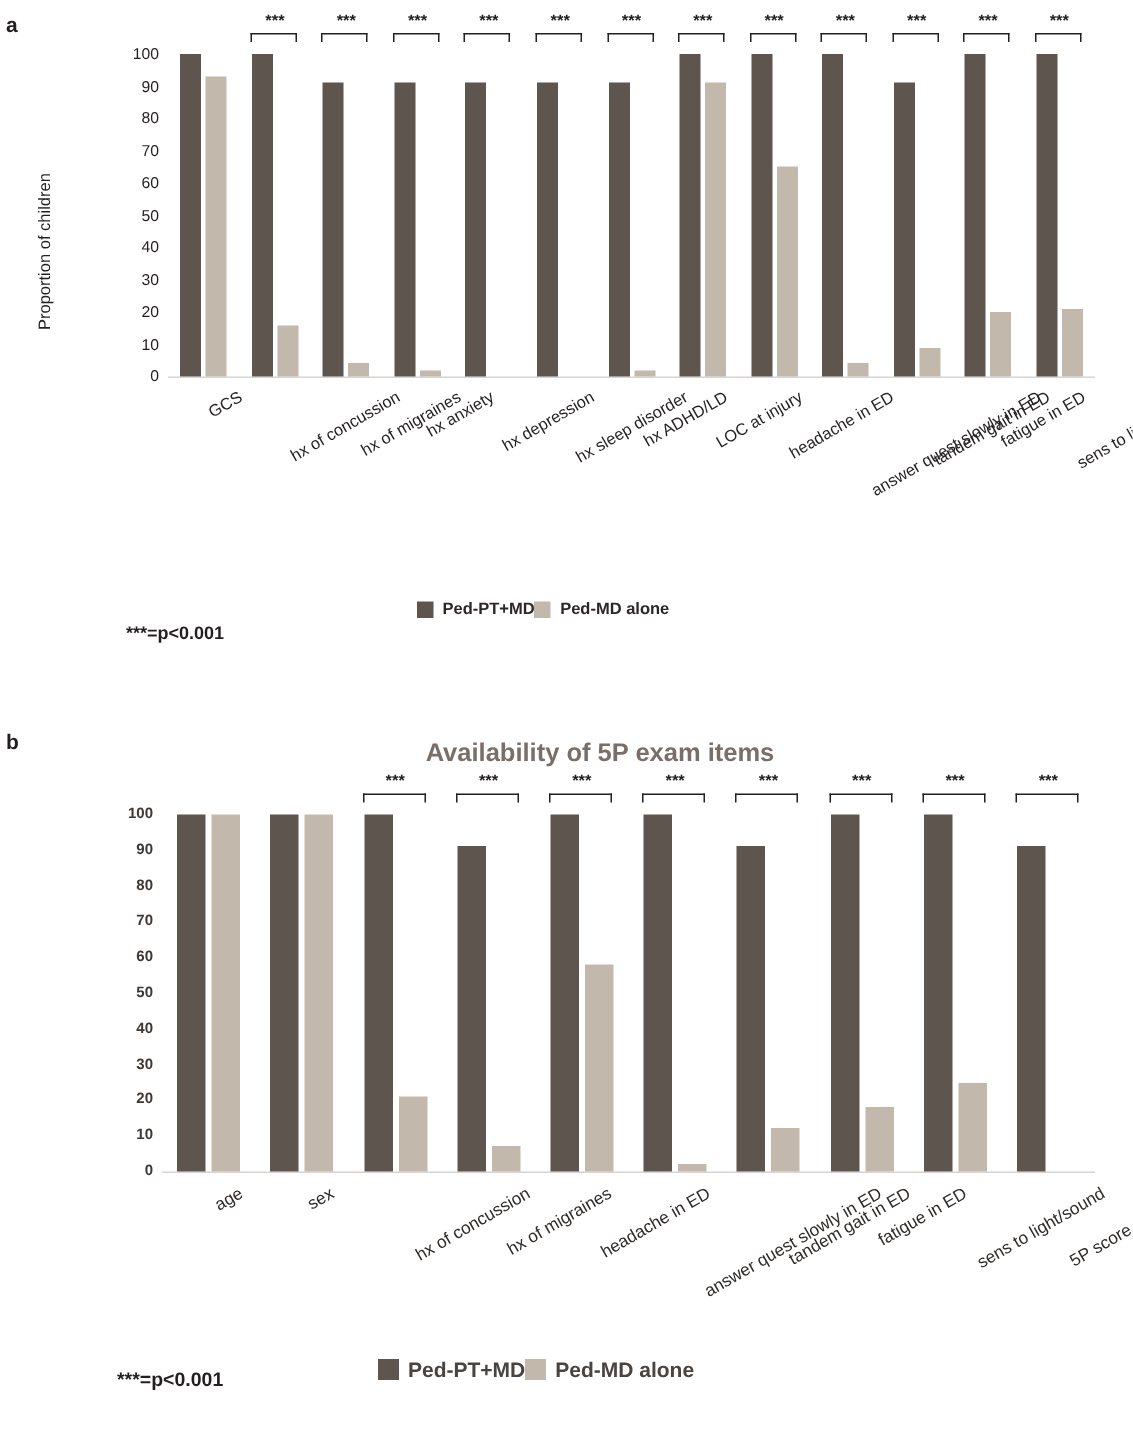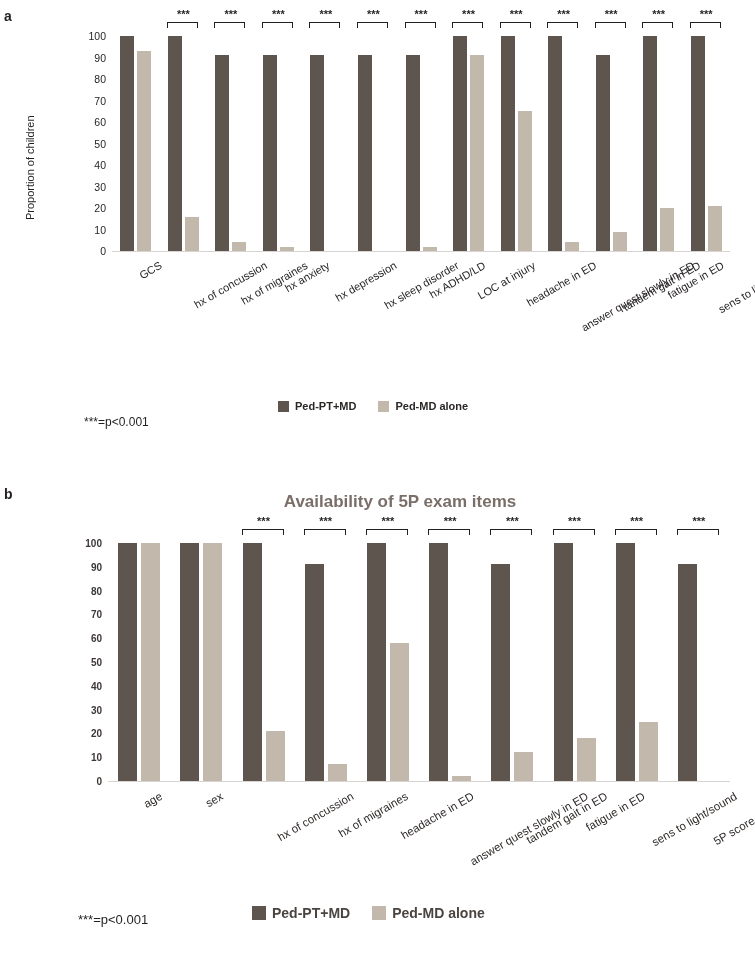--- a/index.html
+++ b/index.html
@@ -128,21 +128,20 @@
     white-space: nowrap;
     font-size: 11px;
     color: #231f20;
   }
   #plot-b .xtick { font-weight: normal; font-size: 11.5px; color: #2e2a28; }
 
   .legend {
     position: absolute;
     display: flex;
     align-items: center;
-    gap: 22px;
     font-size: 11px;
     text-align: center;
   }
   .legend .entry {
     display: flex;
     align-items: center;
     gap: 6px;
   }
   .legend .swatch {
     width: 11px;
@@ -152,21 +151,21 @@
   .legend .swatch.dark { background: #5f554f; }
   .legend .swatch.light { background: #c3b8ac; }
 
   #legend-a { left: 278px; top: 400px; font-weight: bold; color: #2b2726; }
   #legend-b { left: 252px; top: 905px; font-size: 14px; font-weight: bold; color: #4a4441; }
   #legend-b .swatch { width: 14px; height: 14px; }
 
   .pnote {
     position: absolute;
     font-size: 12px;
-    font-weight: normal;
+    font-weight: bold;
     color: #231f20;
   }
   #note-a { left: 84px; top: 415px; }
   #note-b { left: 78px; top: 912px; font-size: 13px; }
 </style>
 </head>
 <body>
 
 <div class="panel" id="panel-a">
   <div class="panel-letter" id="letter-a">a</div>

